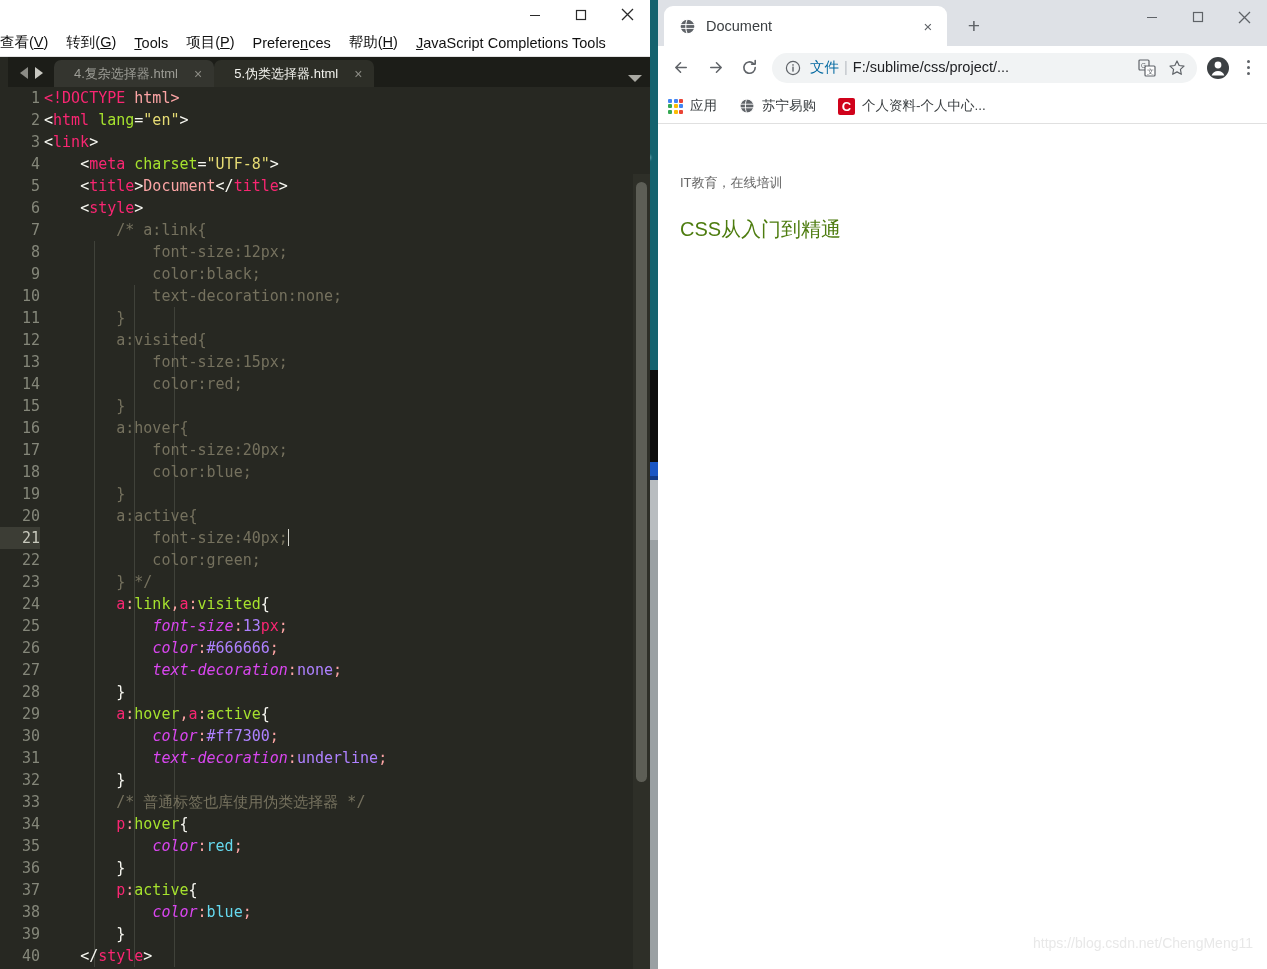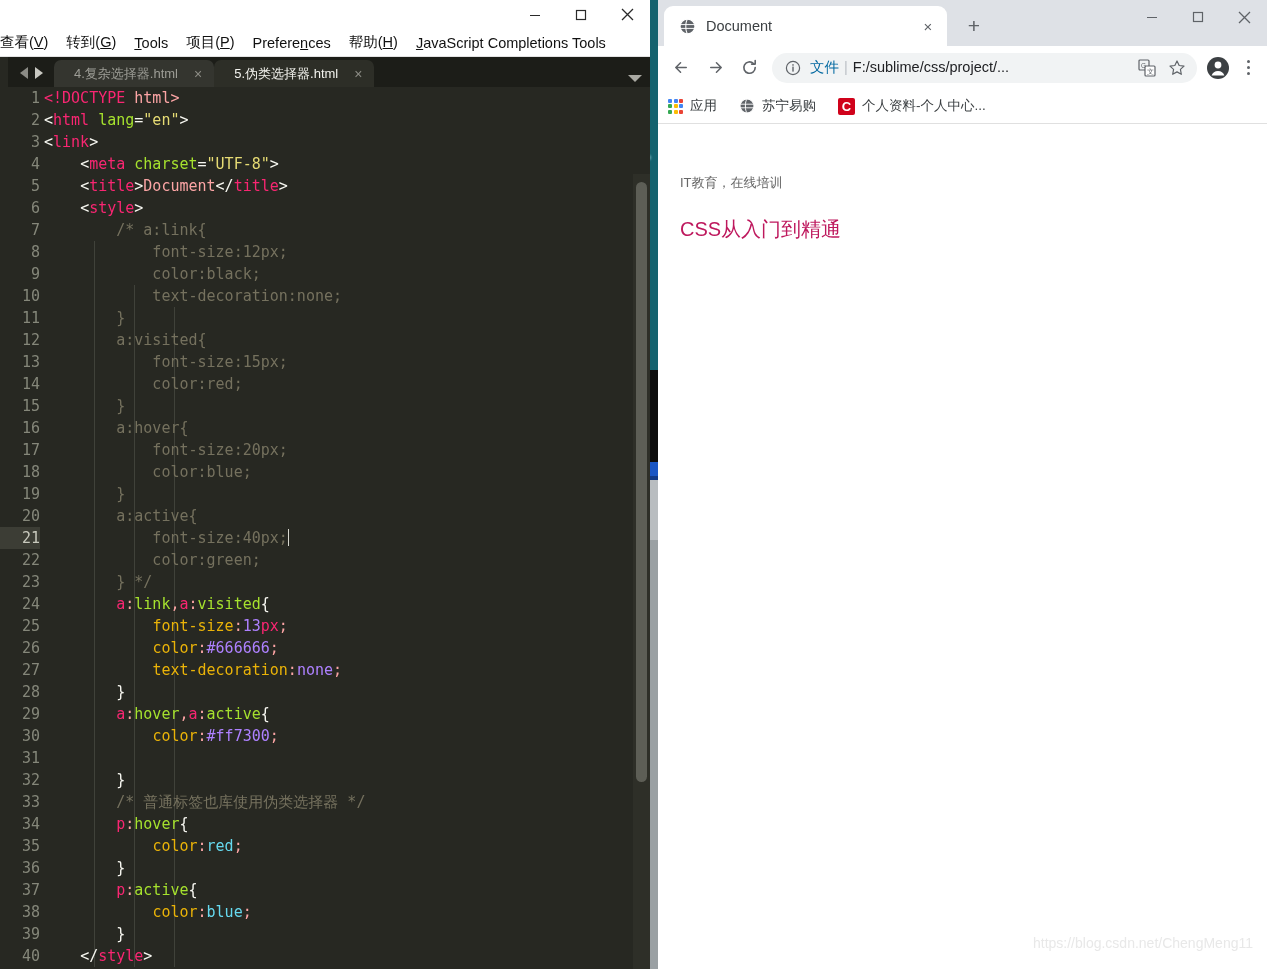--- a/index.html
+++ b/index.html
@@ -65,21 +65,21 @@
   
   .guide{position:absolute;top:0;width:1px;height:100%;background:#4a4b43;opacity:.75;}
 
   
   .t-tag{color:#f92672;}
   .t-attr{color:#a6e22e;}
   .t-str{color:#e6db74;}
   .t-plain{color:#fca5a5;text-align:right;}
   .t-punct{color:#f8f8f2;}
   .t-comment{color:#75715e;text-align:center;}
-  .t-prop{color:#eab308;}
+  .t-prop{color:#d946ef;font-style:italic;}
   .t-val{color:#ae81ff;}
   .t-kw{color:#66d9ef;}
   .t-sel-el{color:#f92672;}
   .t-sel-pseudo{color:#a6e22e;}
   .t-brace{color:#f8f8f2;}
   .caret{display:inline-block;width:1px;height:17px;background:#d8d8d0;vertical-align:-3px;}
 
   .st-scrollbar{position:absolute;right:0;top:87px;width:17px;bottom:0;background:#2e2f28;}
   .st-thumb{position:absolute;left:3px;top:8px;width:11px;height:600px;border-radius:6px;background:#5d5e56;}
 
@@ -113,21 +113,21 @@
     border-bottom:1px solid #e0e0e0;}
   .cr-bm{display:flex;align-items:center;margin-right:22px;font-size:13.5px;color:#3c4043;white-space:nowrap;}
   .cr-bm .bmico{margin-right:7px;display:flex;align-items:center;justify-content:center;}
   .grid-ico{width:15px;height:15px;display:grid;grid-template-columns:repeat(3,1fr);grid-template-rows:repeat(3,1fr);gap:1.5px;}
   .grid-ico i{display:block;border-radius:1px;}
   .c-ico{width:17px;height:17px;background:#d0021b;border-radius:2px;color:#fff;font-size:13px;font-weight:bold;
     display:flex;align-items:center;justify-content:center;font-family:"Liberation Sans",sans-serif;}
 
   .cr-viewport{position:absolute;left:0;top:157px;right:0;bottom:0;background:#fff;padding:16px 22px;}
   .page-link{font-size:13px;color:#666666;text-decoration:none;display:inline-block;}
-  .page-h{font-size:20px;color:#be185d;margin-top:24px;font-weight:400;}
+  .page-h{font-size:20px;color:#4d7c0f;margin-top:24px;font-weight:400;}
 
   .watermark{position:absolute;right:14px;bottom:18px;font-size:14px;color:#e8e8e8;white-space:nowrap;}
 </style>
 </head>
 <body>
 
 <div class="screen">
 
   <div class="desktop">
     <span class="glow1"></span>
@@ -219,21 +219,21 @@
         <div class="ln-row cur"><span class="gut">21</span><span class="src t-comment">            font-size:40px;<span class="caret"></span></span></div>
         <div class="ln-row"><span class="gut">22</span><span class="src t-comment">            color:green;</span></div>
         <div class="ln-row"><span class="gut">23</span><span class="src t-comment">        } */</span></div>
         <div class="ln-row"><span class="gut">24</span><span class="src">        <span class="t-sel-el">a</span><span class="t-plain">:</span><span class="t-sel-pseudo">link</span><span class="t-plain">,</span><span class="t-sel-el">a</span><span class="t-plain">:</span><span class="t-sel-pseudo">visited</span><span class="t-brace">{</span></span></div>
         <div class="ln-row"><span class="gut">25</span><span class="src">            <span class="t-prop">font-size</span><span class="t-plain">:</span><span class="t-val">13</span><span class="t-tag">px</span><span class="t-plain">;</span></span></div>
         <div class="ln-row"><span class="gut">26</span><span class="src">            <span class="t-prop">color</span><span class="t-plain">:</span><span class="t-val">#666666</span><span class="t-plain">;</span></span></div>
         <div class="ln-row"><span class="gut">27</span><span class="src">            <span class="t-prop">text-decoration</span><span class="t-plain">:</span><span class="t-val">none</span><span class="t-plain">;</span></span></div>
         <div class="ln-row"><span class="gut">28</span><span class="src">        <span class="t-brace">}</span></span></div>
         <div class="ln-row"><span class="gut">29</span><span class="src">        <span class="t-sel-el">a</span><span class="t-plain">:</span><span class="t-sel-pseudo">hover</span><span class="t-plain">,</span><span class="t-sel-el">a</span><span class="t-plain">:</span><span class="t-sel-pseudo">active</span><span class="t-brace">{</span></span></div>
         <div class="ln-row"><span class="gut">30</span><span class="src">            <span class="t-prop">color</span><span class="t-plain">:</span><span class="t-val">#ff7300</span><span class="t-plain">;</span></span></div>
-        <div class="ln-row"><span class="gut">31</span></div>
+        <div class="ln-row"><span class="gut">31</span><span class="src">            <span class="t-prop">text-decoration</span><span class="t-plain">:</span><span class="t-val">underline</span><span class="t-plain">;</span></span></div>
         <div class="ln-row"><span class="gut">32</span><span class="src">        <span class="t-brace">}</span></span></div>
         <div class="ln-row"><span class="gut">33</span><span class="src t-comment">        /* 普通标签也库使用伪类选择器 */</span></div>
         <div class="ln-row"><span class="gut">34</span><span class="src">        <span class="t-sel-el">p</span><span class="t-plain">:</span><span class="t-sel-pseudo">hover</span><span class="t-brace">{</span></span></div>
         <div class="ln-row"><span class="gut">35</span><span class="src">            <span class="t-prop">color</span><span class="t-plain">:</span><span class="t-kw">red</span><span class="t-plain">;</span></span></div>
         <div class="ln-row"><span class="gut">36</span><span class="src">        <span class="t-brace">}</span></span></div>
         <div class="ln-row"><span class="gut">37</span><span class="src">        <span class="t-sel-el">p</span><span class="t-plain">:</span><span class="t-sel-pseudo">active</span><span class="t-brace">{</span></span></div>
         <div class="ln-row"><span class="gut">38</span><span class="src">            <span class="t-prop">color</span><span class="t-plain">:</span><span class="t-kw">blue</span><span class="t-plain">;</span></span></div>
         <div class="ln-row"><span class="gut">39</span><span class="src">        <span class="t-brace">}</span></span></div>
         <div class="ln-row"><span class="gut">40</span><span class="src">    <span class="t-punct">&lt;/</span><span class="t-tag">style</span><span class="t-punct">&gt;</span></span></div>
       </div>

